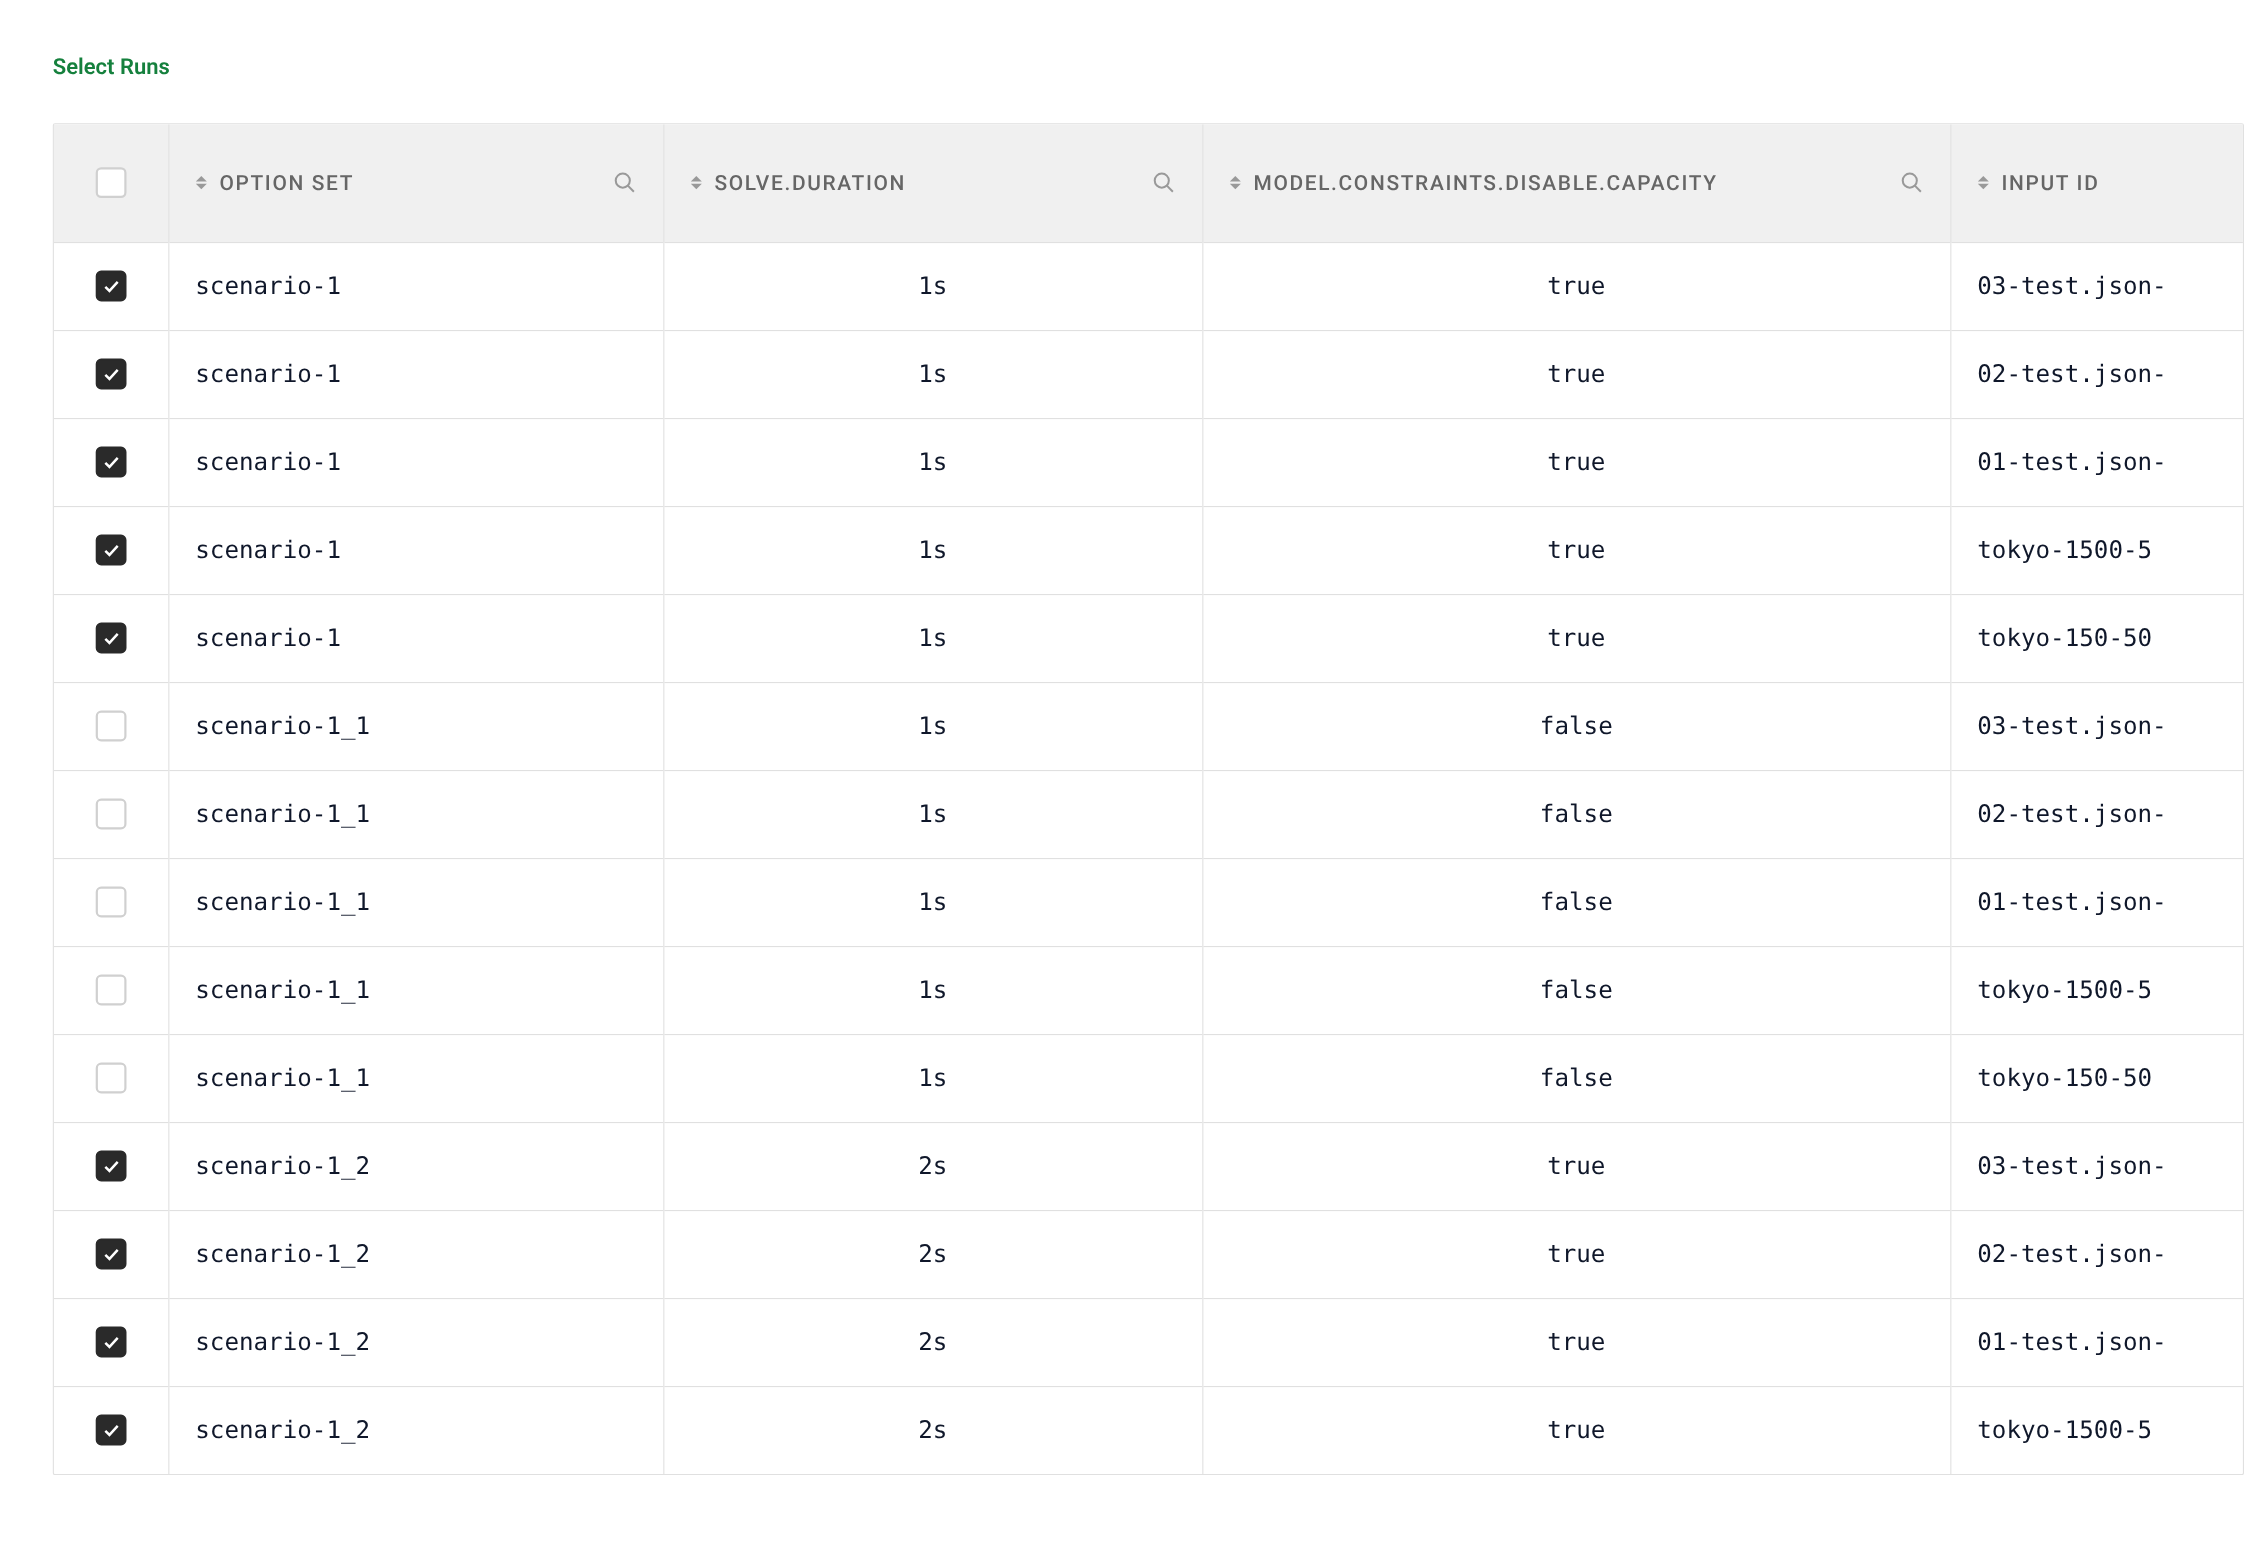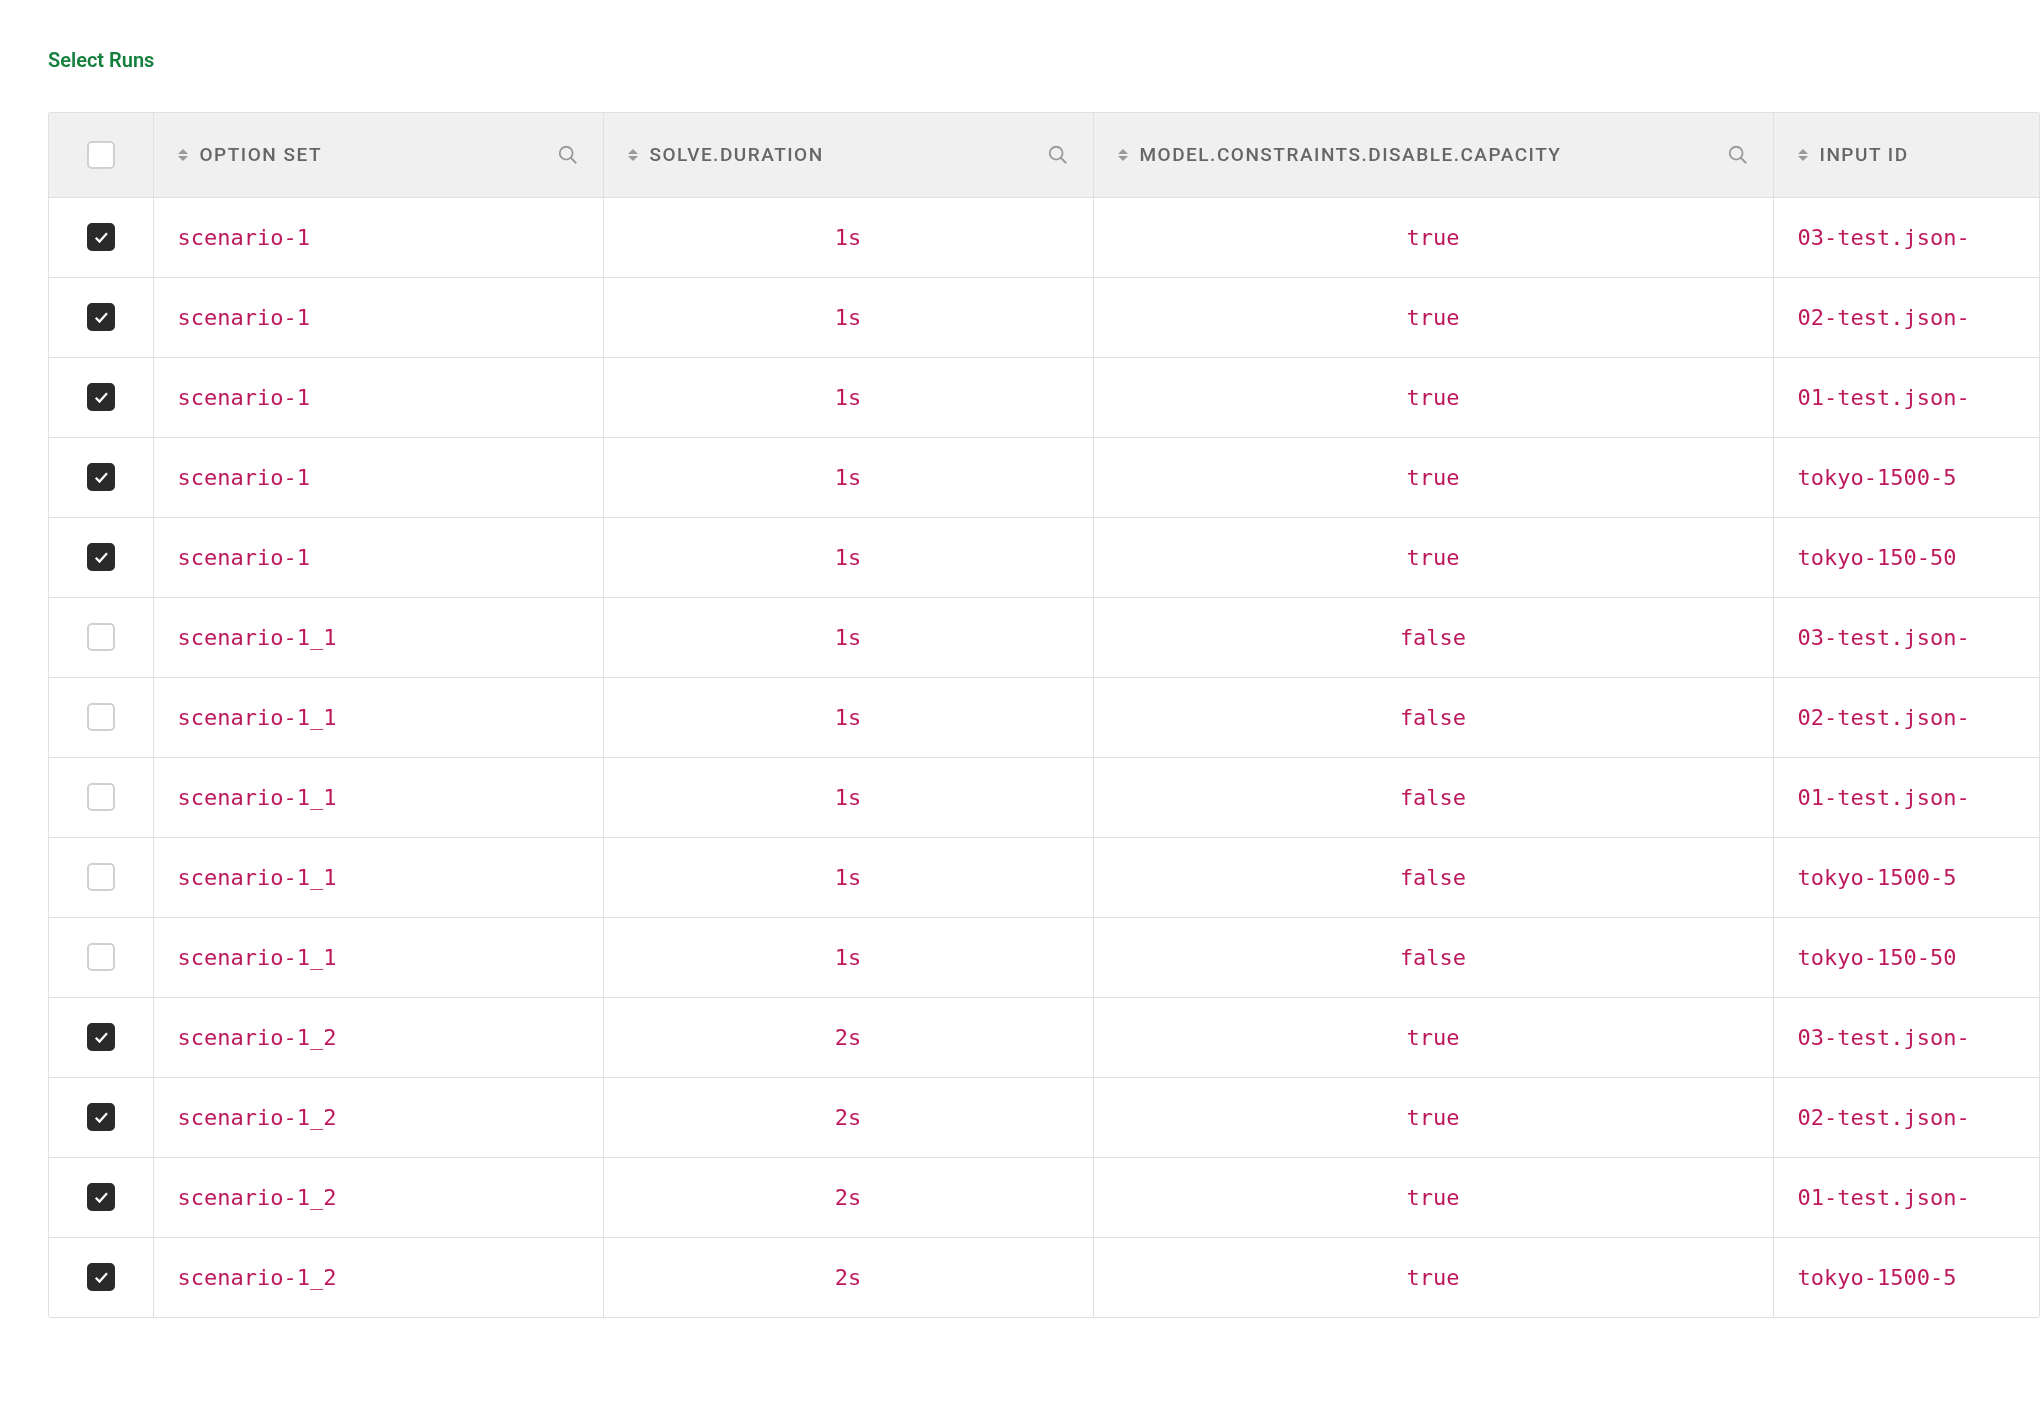--- a/index.html
+++ b/index.html
@@ -29,21 +29,21 @@
       width: 100%;
       table-layout: fixed;
     }
     thead tr {
       background: #f0f0f0;
     }
     th {
       padding: 0;
       text-align: left;
       border-right: 1px solid #e0e0e0;
-      height: 84px;
+      height: 107px;
     }
     th:last-child {
       border-right: none;
     }
     .th-inner {
       display: flex;
       align-items: center;
       justify-content: space-between;
       padding: 0 24px;
       height: 100%;
@@ -152,21 +152,21 @@
     .checkbox.checked svg {
       width: 18px;
       height: 18px;
       stroke: #fff;
       stroke-width: 3;
       fill: none;
     }
     .mono {
       font-family: 'SF Mono', Monaco, Menlo, Consolas, monospace;
       font-size: 22px;
-      color: #be185d;
+      color: #0f172a;
     }
     .cell-right {
       text-align: center;
     }
     .th-checkbox {
       display: flex;
       align-items: center;
       justify-content: center;
       height: 100%;
     }

